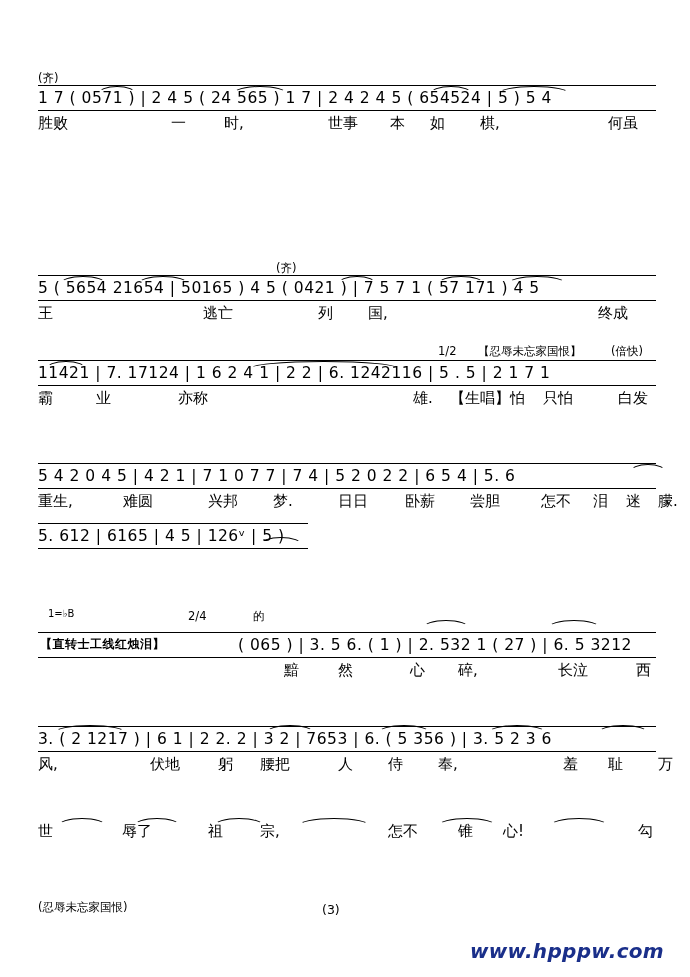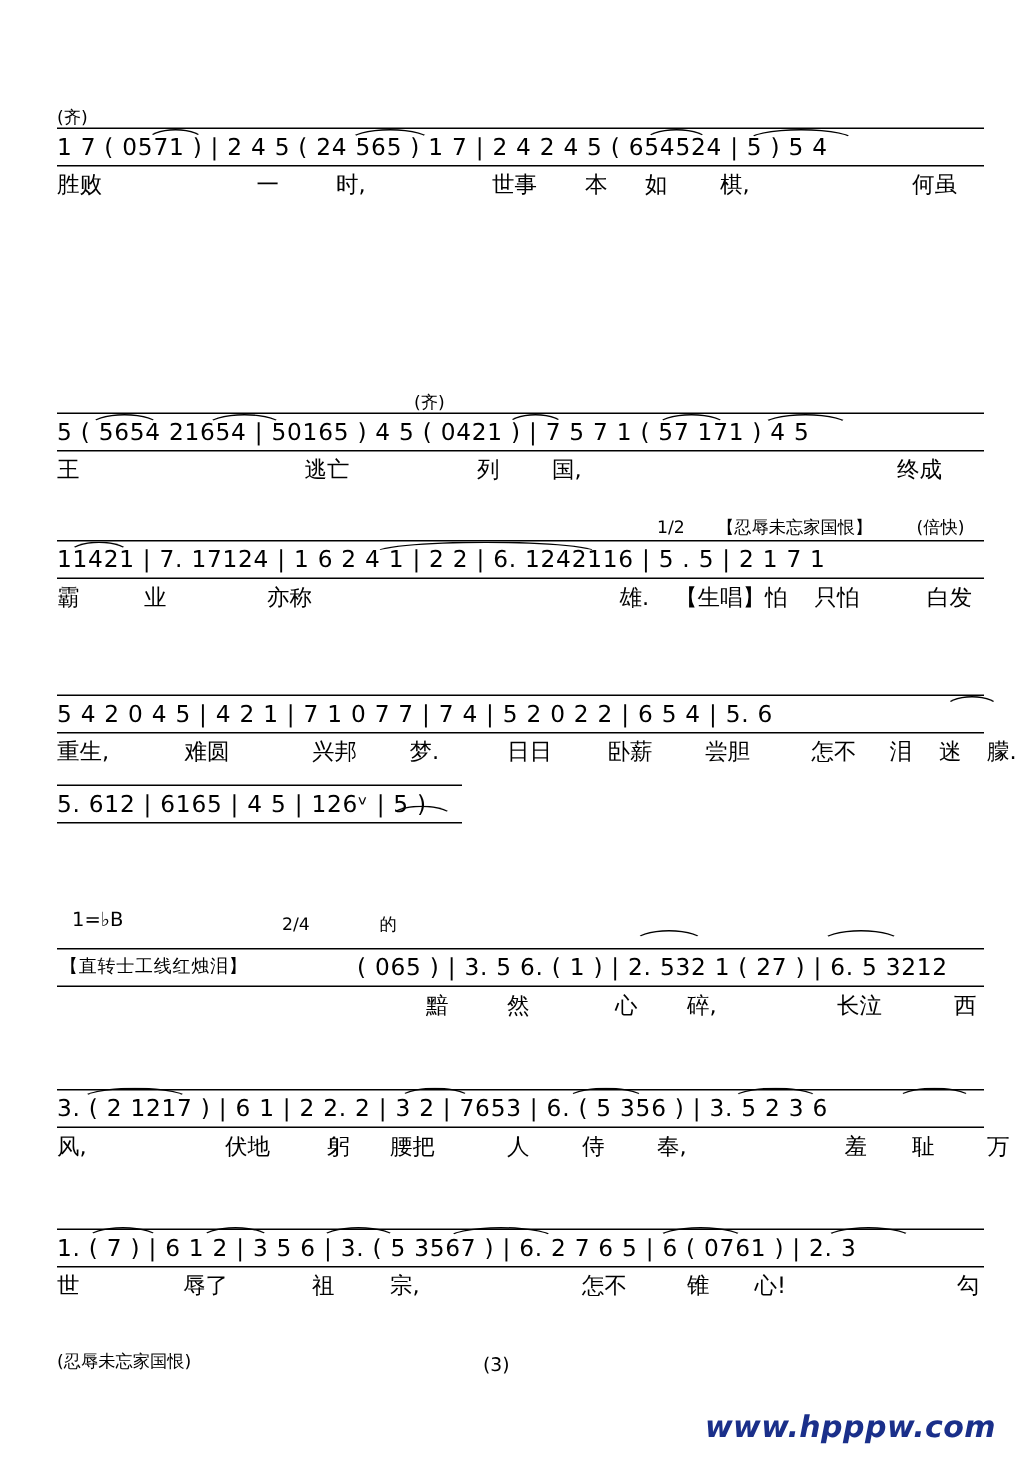--- a/index.html
+++ b/index.html
@@ -73,21 +73,21 @@
     white-space: nowrap;
   }
   .tag-box {
     position: absolute;
     font-size: 12px;
     white-space: nowrap;
   }
 
   .keysig {
     position: absolute;
-    font-size: 13px;
+    font-size: 10px;
     white-space: nowrap;
   }
 
   .footnote {
     position: absolute;
     left: 38px;
     bottom: 62px;
     font-size: 11.5px;
     white-space: nowrap;
   }
@@ -197,21 +197,21 @@
 
   <div class="sys" style="top:608px;">
     <div class="marker" style="position:relative;height:24px;">
       <span class="keysig" style="left:10px; top:0;">1=♭B</span>
       <span class="tag" style="left:150px; top:2px;">2/4</span>
       <span class="tag" style="left:215px; top:2px;">的</span>
     </div>
     <div class="numrow" style="position:relative;">
       <span style="display:inline-block;width:200px;"></span>
       <span>( 065 ) | 3. 5  6. ( 1 ) | 2. 532  1 ( 27 ) | 6. 5    3212</span>
-      <span class="tag-box" style="left:2px; top:3px;">【直转士工线红烛泪】</span>
+      <span class="tag-box" style="left:2px; top:3px;font-weight:bold;">【直转士工线红烛泪】</span>
     </div>
     <div class="lyrics">
       <span class="lyr" style="left:246px;">黯</span>
       <span class="lyr" style="left:300px;">然</span>
       <span class="lyr" style="left:372px;">心</span>
       <span class="lyr" style="left:420px;">碎,</span>
       <span class="lyr" style="left:520px;">长泣</span>
       <span class="lyr" style="left:598px;">西</span>
     </div>
     <span class="slur" style="left:385px; top:12px; width:44px;"></span>
@@ -235,21 +235,20 @@
     </div>
     <span class="slur" style="left:16px;  top:12px; width:70px;"></span>
     <span class="slur" style="left:228px; top:12px; width:46px;"></span>
     <span class="slur" style="left:340px; top:12px; width:50px;"></span>
     <span class="slur" style="left:450px; top:12px; width:56px;"></span>
     <span class="slur" style="left:560px; top:12px; width:48px;"></span>
   </div>
 
   <div class="sys" style="top:806px;">
     <div class="marker"></div>
-    <div class="numrow">1. ( 7 ) | 6 1 2 | 3 5 6 | 3. ( 5  3567 ) | 6. 2  7 6 5 | 6 ( 0761 ) | 2. 3</div>
     <div class="lyrics">
       <span class="lyr" style="left:0px;">世</span>
       <span class="lyr" style="left:84px;">辱了</span>
       <span class="lyr" style="left:170px;">祖</span>
       <span class="lyr" style="left:222px;">宗,</span>
       <span class="lyr" style="left:350px;">怎不</span>
       <span class="lyr" style="left:420px;">锥</span>
       <span class="lyr" style="left:465px;">心!</span>
       <span class="lyr" style="left:600px;">勾</span>
     </div>

